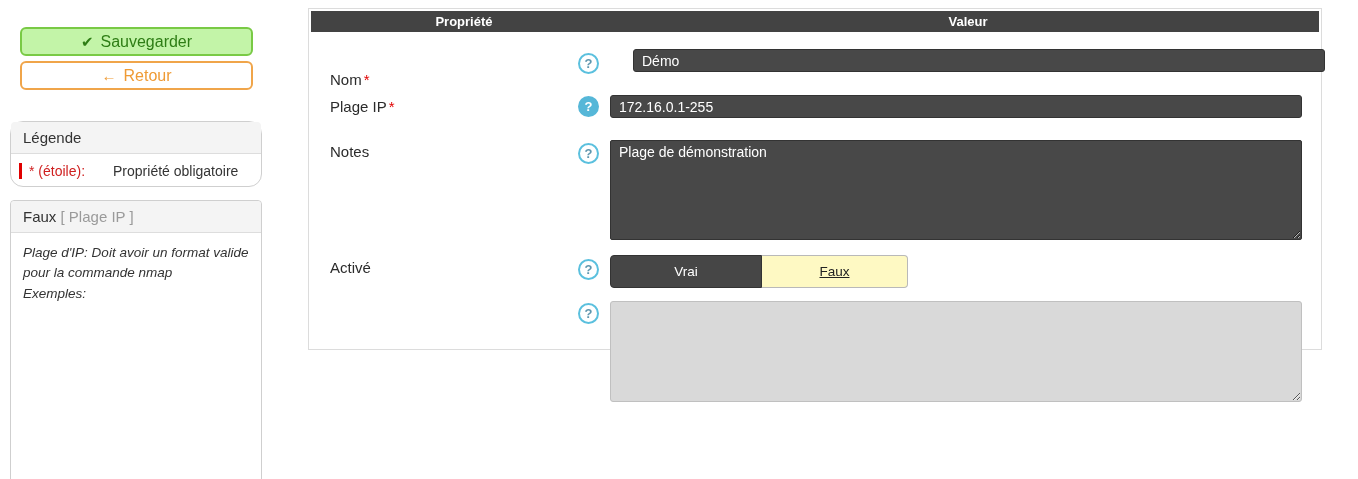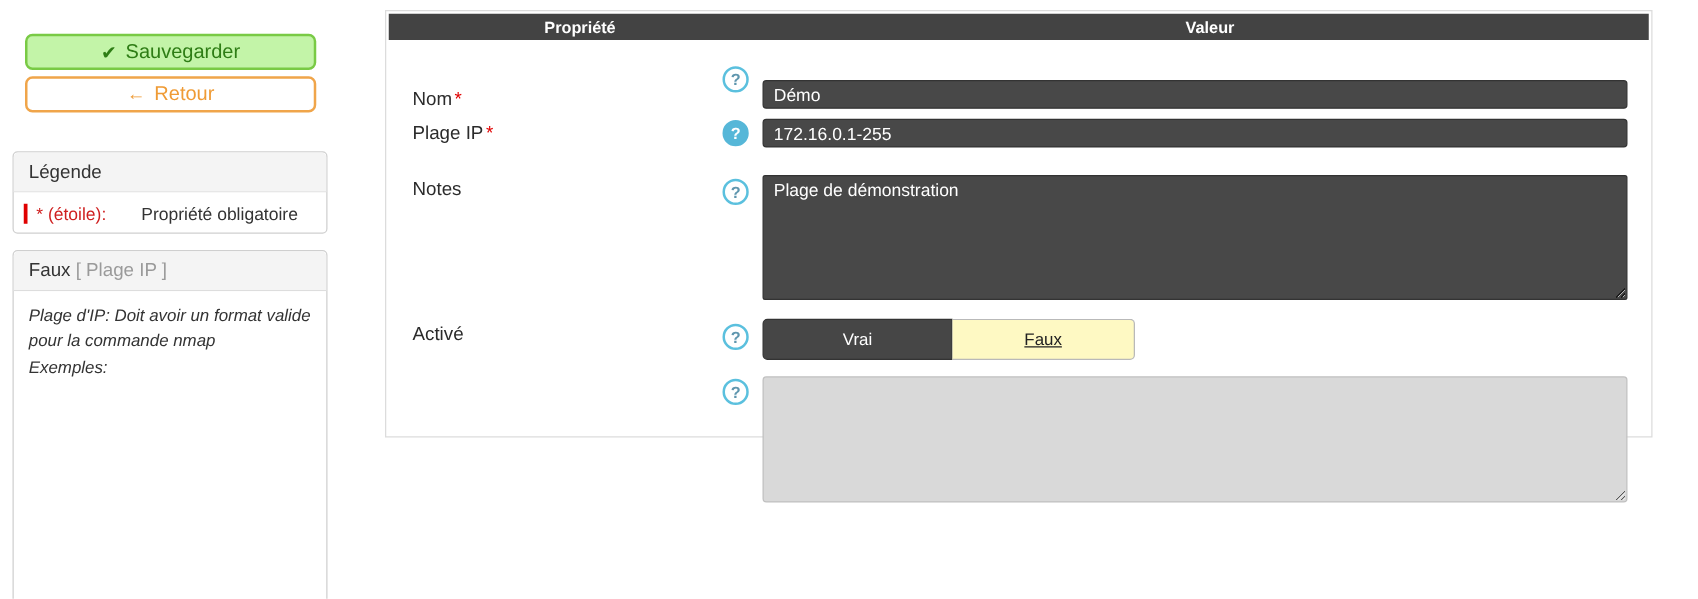--- a/index.html
+++ b/index.html
@@ -29,21 +29,21 @@
     position: absolute; left: 0; width: 252px;
     border: 1px solid #cfcfcf; border-radius: 4px; background: #fff;
   }
   .panel-box .hd {
     background: #f4f4f4; border-bottom: 1px solid #dddddd;
     border-radius: 4px 4px 0 0;
     padding: 7px 12px; font-size: 15px; color: #333;
   }
   .hd-context { color: #9a9a9a; }
 
-  .legend-box { top: 121px; height: 66px; }
+  .legend-box { top: 121px; height: 66px; border-radius: 13px; }
   .legend-box .bd { padding: 9px 8px; font-size: 14px; color: #333; }
   .star-note { border-left: 3px solid #e00000; padding-left: 7px; }
   .star-label { color: #cf1f1f; margin-right: 28px; }
 
   .help-box { top: 200px; height: 300px; }
   .help-box .bd {
     padding: 10px 12px 0 12px;
     font-style: italic; font-size: 13.5px; color: #333; line-height: 1.5;
   }
   .help-box .bd p { margin: 0; }
@@ -107,21 +107,21 @@
     border: 1px solid #333; border-radius: 4px 0 0 4px;
   }
   .tg-off {
     width: 146px; background: #fef9c3; color: #222;
     border: 1px solid #b9b9b9; border-left: none; border-radius: 0 4px 4px 0; text-decoration: underline;
   }
 
   
   .r-nom-label   { top: 62px; }
   .r-nom-help    { top: 44px; }
-  .r-nom-input   { top: 55px; }
+  .r-nom-input   { top: 40px; margin-left: 23px; }
   .r-ip-label    { top: 89px; }
   .r-ip-help     { top: 87px; }
   .r-ip-input    { top: 86px; }
   .r-notes-label { top: 134px; }
   .r-notes-help  { top: 134px; }
   .r-notes-area  { top: 131px; height: 100px; }
   .r-act-label   { top: 250px; }
   .r-act-help    { top: 250px; }
   .r-opt-label   { top: 294px; }
   .r-opt-help    { top: 294px; }

